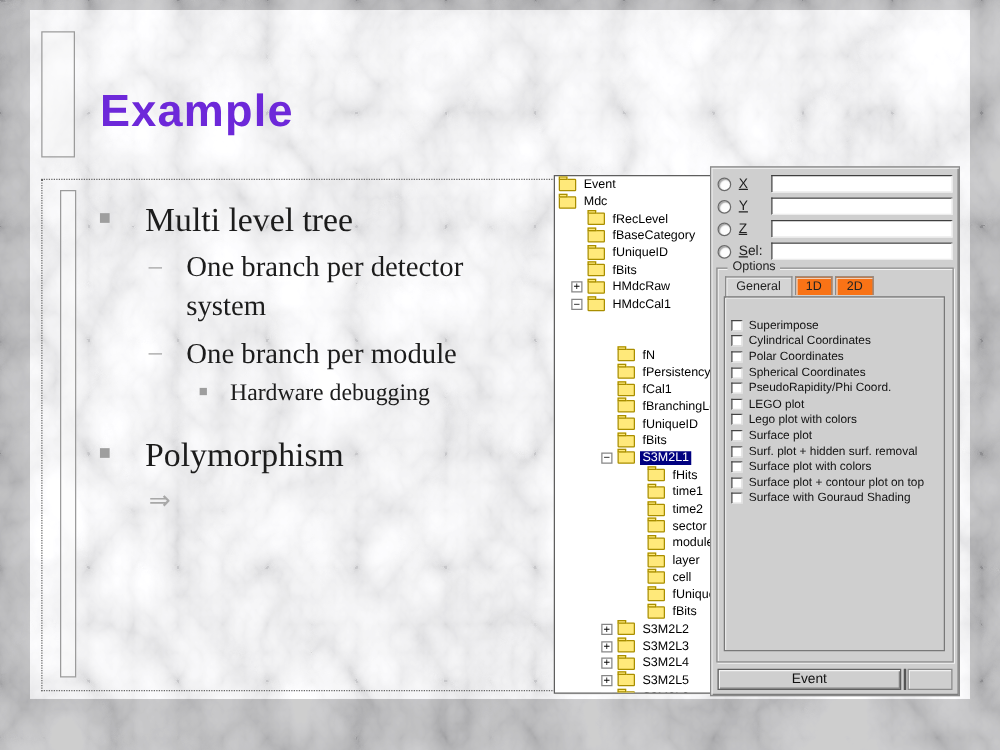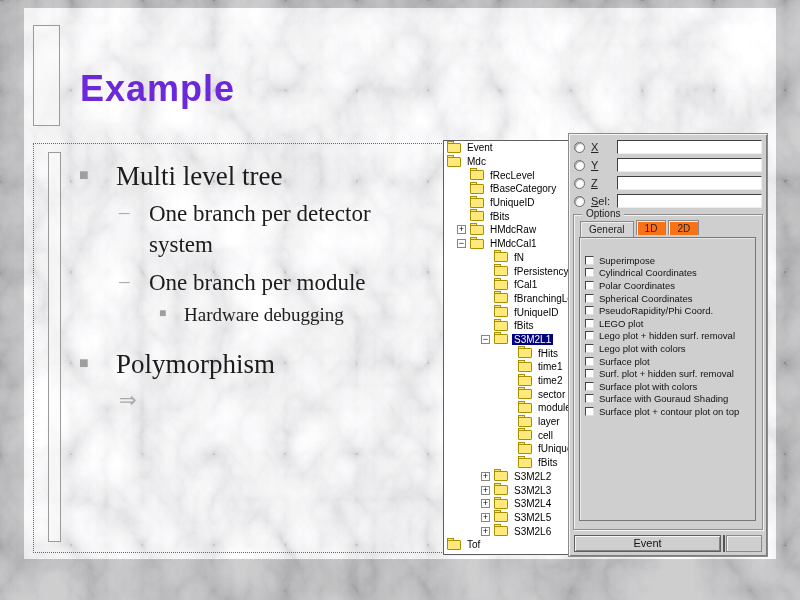--- a/index.html
+++ b/index.html
@@ -54,21 +54,21 @@
   .arow{display:flex;align-items:center;height:18px;padding:0 5px}
   .radio{width:11px;height:11px;border-radius:50%;background:#fdfdfd;border:1px solid #6b6b6b;
          box-shadow:inset 1px 1px 1px rgba(0,0,0,0.35);flex:none;margin-right:6px;box-sizing:border-box}
   .alabel{font-size:11px;width:26px;color:#222;flex:none}
   .alabel .mn{text-decoration:underline}
   .afield{flex:1;height:14px;background:#fff;border:1px solid;border-color:#3f3f3f #ececec #ececec #3f3f3f;
           box-sizing:border-box;font-size:10px}
   .groupbox{position:absolute;left:4px;top:80px;width:190px;height:316px;border:1px solid #8f8f8f;
             box-shadow:inset 1px 1px 0 #f2f2f2,1px 1px 0 #f2f2f2;box-sizing:border-box}
   .grouplabel{position:absolute;top:-7px;left:8px;background:#cfcfcf;padding:0 4px;font-size:10px;color:#222}
-  .tabs{position:absolute;left:6px;top:5px;display:flex;align-items:flex-start}
+  .tabs{position:absolute;left:6px;top:5px;display:flex;align-items:center}
   .tab{font-size:10px;padding:2px 8px 1px;border:1px solid #8a8a8a;border-bottom:none;background:#f97316;
        margin-right:2px;color:#222;box-shadow:inset 1px 1px 0 #eee}
   .tab.active{background:#d4d4d4;position:relative;top:1px;padding-bottom:3px}
   .tabpage{position:absolute;left:5px;top:22px;right:6px;bottom:8px;border:1px solid #787878;
            box-shadow:inset 1px 1px 0 #e8e8e8}
   .checks{padding:16px 1px 0 1px}
   .crow{display:flex;align-items:center;height:12.6px}
   .cbox{width:9px;height:9px;background:#fff;border:1px solid;border-color:#444 #ddd #ddd #444;
         margin:0 5px 0 4px;flex:none;box-sizing:border-box}
   .clabel{font-size:9.5px;color:#111;white-space:nowrap}
@@ -184,21 +184,21 @@
           <span class="folder"></span>
           <span class="tlabel">HMdcRaw</span>
         </div>
 
         <div class="trow" style="padding-left: 13px;">
           <span class="exp">−</span>
           <span class="folder"></span>
           <span class="tlabel">HMdcCal1</span>
         </div>
 
-        <div class="trow" style="padding-left: 37px;">
+        <div class="trow" style="padding-left: 37px; margin-top: 27px;">
           <span class="exp"></span>
           <span class="folder"></span>
           <span class="tlabel">fN</span>
         </div>
 
         <div class="trow" style="padding-left: 37px;">
           <span class="exp"></span>
           <span class="folder"></span>
           <span class="tlabel">fPersistency</span>
         </div>
@@ -391,24 +391,20 @@
               <div class="crow">
                 <span class="cbox"></span>
                 <span class="clabel">PseudoRapidity/Phi Coord.</span>
               </div>
 
               <div class="crow">
                 <span class="cbox"></span>
                 <span class="clabel">LEGO plot</span>
               </div>
 
-              <div class="crow">
-                <span class="cbox"></span>
-                <span class="clabel">Lego plot + hidden surf. removal</span>
-              </div>
 
               <div class="crow">
                 <span class="cbox"></span>
                 <span class="clabel">Lego plot with colors</span>
               </div>
 
               <div class="crow">
                 <span class="cbox"></span>
                 <span class="clabel">Surface plot</span>
               </div>
@@ -418,26 +414,26 @@
                 <span class="clabel">Surf. plot + hidden surf. removal</span>
               </div>
 
               <div class="crow">
                 <span class="cbox"></span>
                 <span class="clabel">Surface plot with colors</span>
               </div>
 
               <div class="crow">
                 <span class="cbox"></span>
+                <span class="clabel">Surface plot + contour plot on top</span>
+              </div>
+
+              <div class="crow">
+                <span class="cbox"></span>
                 <span class="clabel">Surface with Gouraud Shading</span>
-              </div>
-
-              <div class="crow">
-                <span class="cbox"></span>
-                <span class="clabel">Surface plot + contour plot on top</span>
               </div>
 
           </div>
         </div>
       </div>
 
       <div class="drawrow">
         <div class="drawbtn">Event</div>
         <div class="drawdiv"></div>
         <div class="drawpad"></div>

